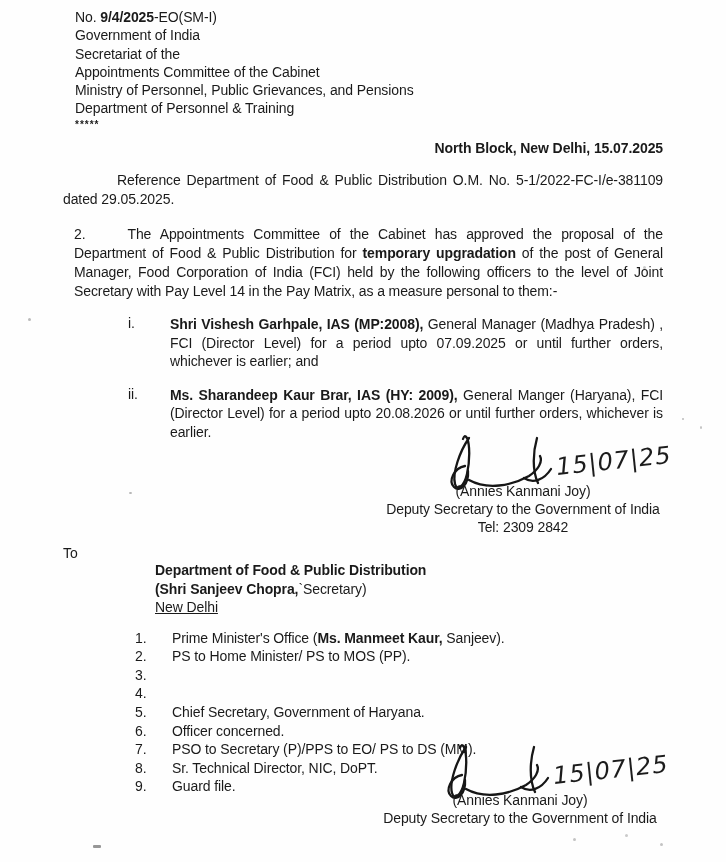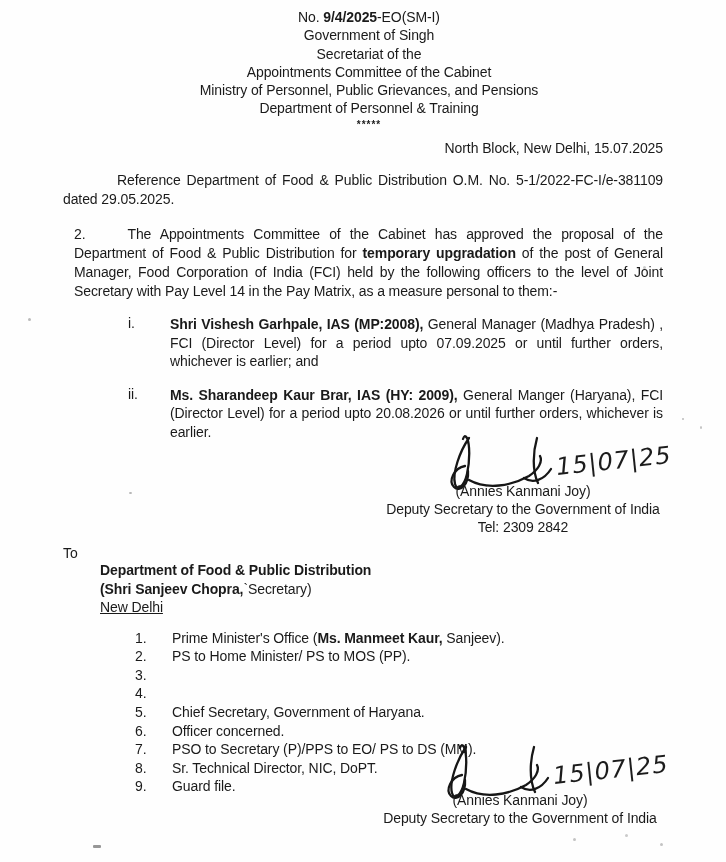--- a/index.html
+++ b/index.html
@@ -9,53 +9,53 @@
     background:#fefefe;
     font-family:"Liberation Sans", sans-serif;
     font-size:14px;
     letter-spacing:-0.1px;
     color:#1a1a1a;
     box-sizing:border-box;
     padding:8px 63px 0 63px;
     overflow:hidden;
   }
   b{font-weight:bold;}
-  .header{text-align:center;line-height:18.3px;margin-left:12px;}
+  .header{line-height:18.3px;margin-left:12px;}
   .stars{font-weight:bold;font-size:10px;letter-spacing:1px;line-height:13px;}
-  .dateline{text-align:right;font-weight:normal;margin-top:9px;}
+  .dateline{text-align:right;font-weight:bold;margin-top:9px;}
   .ref-para{margin:15px 0 0 0;text-align:justify;text-indent:54px;line-height:18.8px;}
   .para2{margin:17px 0 0 11px;text-align:justify;line-height:19px;}
   .tab{display:inline-block;width:42px;}
   .off-row{display:flex;margin-top:15px;}
   .off-row.first{margin-top:14px;}
   .off-num{flex:none;margin-left:65px;width:42px;}
   .off-text{flex:1;text-align:justify;line-height:18.5px;}
   .sig-block{width:340px;margin:-6px -30px 0 auto;text-align:center;line-height:17.6px;}
   .sig-svg{display:block;margin:0 0 -6px 92px;overflow:visible;}
   .sig-date{font-family:"DejaVu Sans",sans-serif;font-style:italic;font-size:24px;fill:#1c1c1c;letter-spacing:1px;}
   .sig-name{font-weight:normal;}
   .to-label{margin-top:9px;}
-  .addr{margin-left:37px;line-height:18.5px;}
+  .addr{margin-left:92px;line-height:18.5px;}
   .addr .city{text-decoration:underline;}
   .copy-label{margin-top:15px;}
   .copy-list{margin-top:12px;line-height:18.6px;}
   .copy-row{display:flex;}
   .copy-num{flex:none;margin-left:72px;width:37px;}
   .copy-text{flex:1;}
   .sig-bottom{position:absolute;left:350px;top:744px;width:340px;text-align:center;line-height:17.6px;}
   .spk{position:absolute;background:#6b6b6b;border-radius:50%;}
 </style>
 </head>
 <body>
 
 <div class="page">
 
   <div class="header">
     <div><span>No. </span><b>9/4/2025</b><span>-EO(SM-I)</span></div>
-    <div>Government of Singh</div>
+    <div>Government of India</div>
     <div>Secretariat of the</div>
     <div>Appointments Committee of the Cabinet</div>
     <div>Ministry of Personnel, Public Grievances, and Pensions</div>
     <div>Department of Personnel &amp; Training</div>
     <div class="stars">*****</div>
   </div>
 
   <div class="dateline">North Block, New Delhi, 15.07.2025</div>
 
   <p class="ref-para">Reference Department of Food &amp; Public Distribution O.M. No. 5-1/2022-FC-I/e-381109 dated 29.05.2025.</p>

